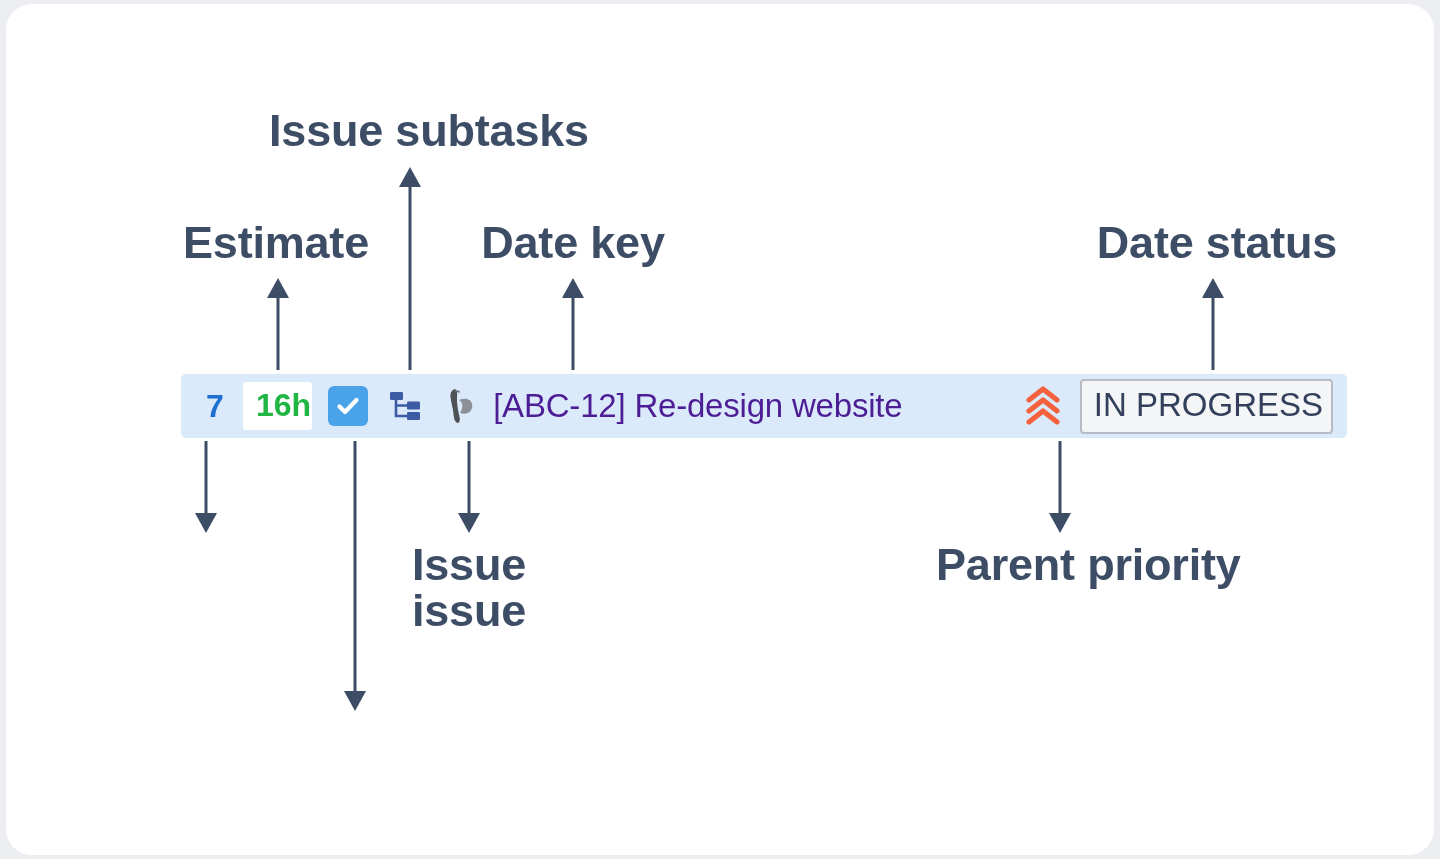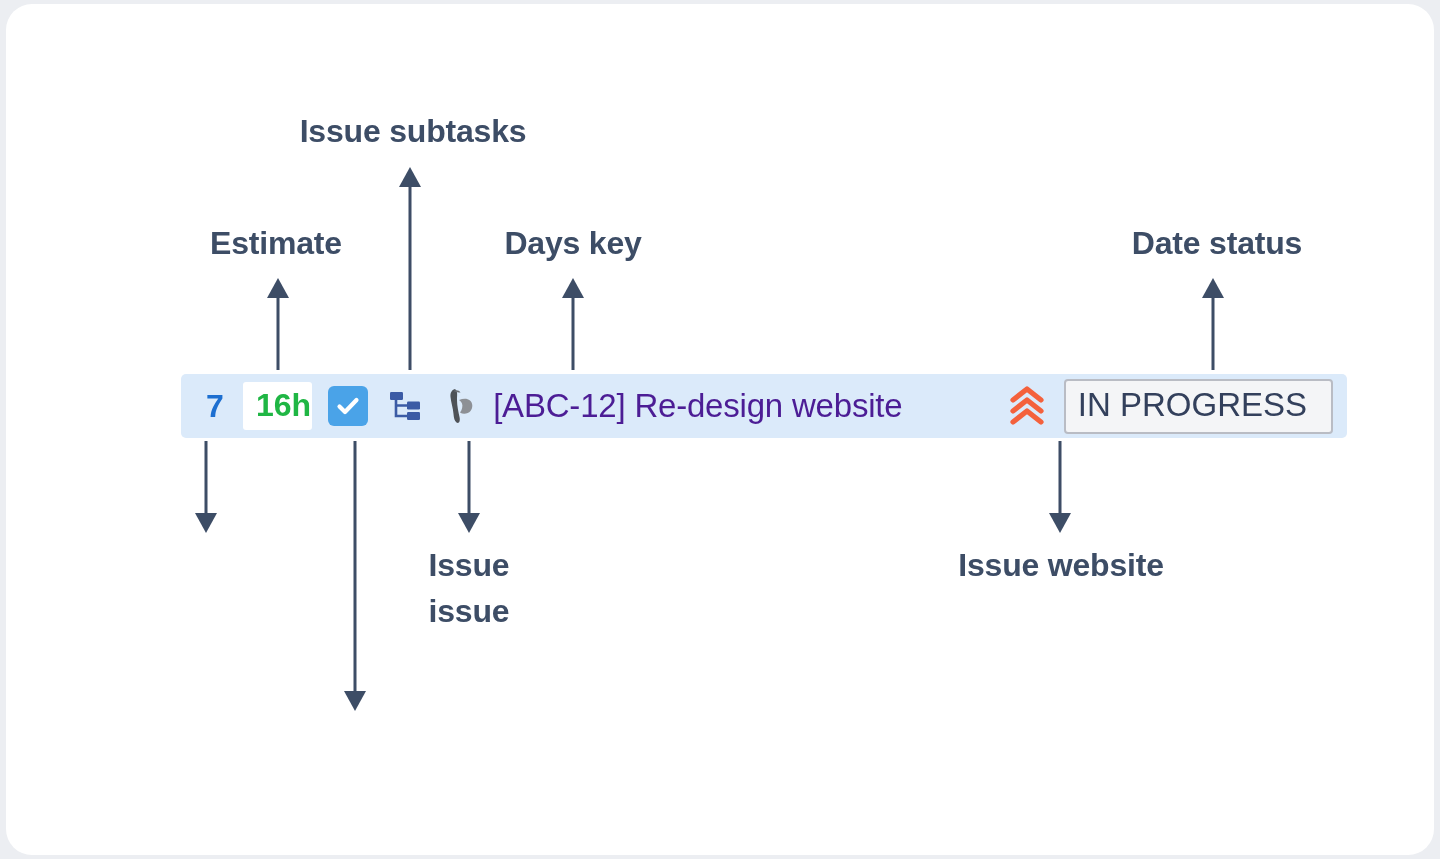--- a/index.html
+++ b/index.html
@@ -28,21 +28,21 @@
     background: #ffffff;
     border-radius: 26px;
     overflow: hidden;
   }
 
   
   .anno {
     position: absolute;
     color: #42526e;
     font-weight: bold;
-    font-size: 32px;
+    font-size: 45px;
     line-height: 46px;
     letter-spacing: -0.2px;
     white-space: pre;
     text-align: center;
     color: #3d4d66;
   }
 
   
   .arrow {
     position: absolute;
@@ -150,35 +150,35 @@
   }
   #status-badge {
     margin-left: 16px;
     margin-right: 14px;
     background: #f4f5f7;
     border: 2px solid #b9bcc4;
     border-radius: 4px;
     color: #33405c;
     font-size: 33px;
     line-height: 40px;
-    padding: 4px 24px 7px 12px;
+    padding: 4px 8px 7px 12px;
     white-space: nowrap;
   }
 </style>
 </head>
 <body>
 
 <div id="stage">
   <div id="card">
 
     <div class="anno" style="left:263px; top:104px; width:288px;">Issue subtasks</div>
 
     <div class="anno" style="left:150px; top:216px; width:240px;">Estimate</div>
 
-    <div class="anno" style="left:447px; top:216px; width:240px;">Days key</div>
+    <div class="anno" style="left:447px; top:216px; width:240px;">Date key</div>
 
     <div class="anno" style="left:1086px; top:216px; width:250px;">Date status</div>
 
     <div class="arrow up" style="left:393px; top:163px; width:22px; height:203px;">
       <span class="head"></span>
         <span class="stem"></span>
     </div>
 
     <div class="arrow up" style="left:261px; top:274px; width:22px; height:92px;">
       <span class="head"></span>
@@ -256,17 +256,17 @@
 
     <div class="arrow down" style="left:1043px; top:437px; width:22px; height:92px;">
       <span class="stem"></span>
         <span class="head"></span>
     </div>
 
 
     <div class="anno" style="left:343px; top:538px; width:240px;">Issue
 issue</div>
 
-    <div class="anno" style="left:930px; top:538px; width:250px;">Issue website</div>
+    <div class="anno" style="left:930px; top:538px; width:250px;">Parent priority</div>
 
 
   </div>
 </div>
 
 </body></html>

